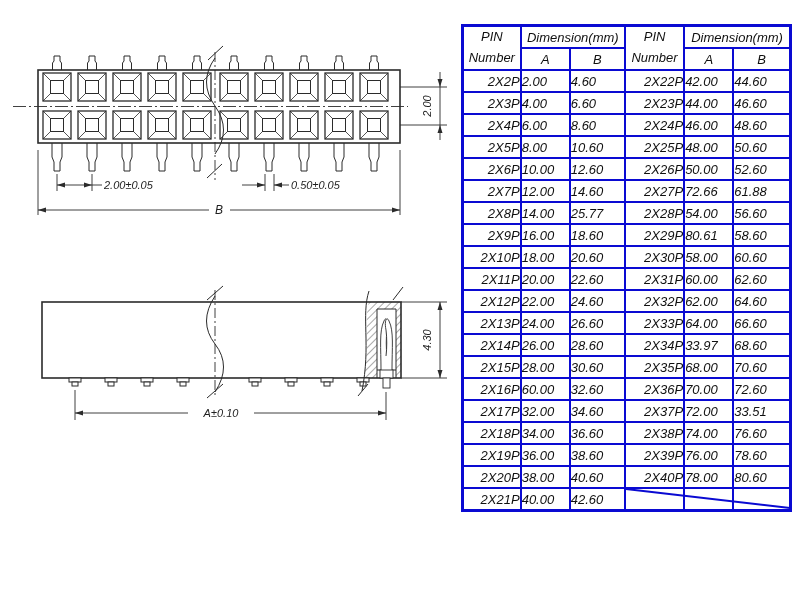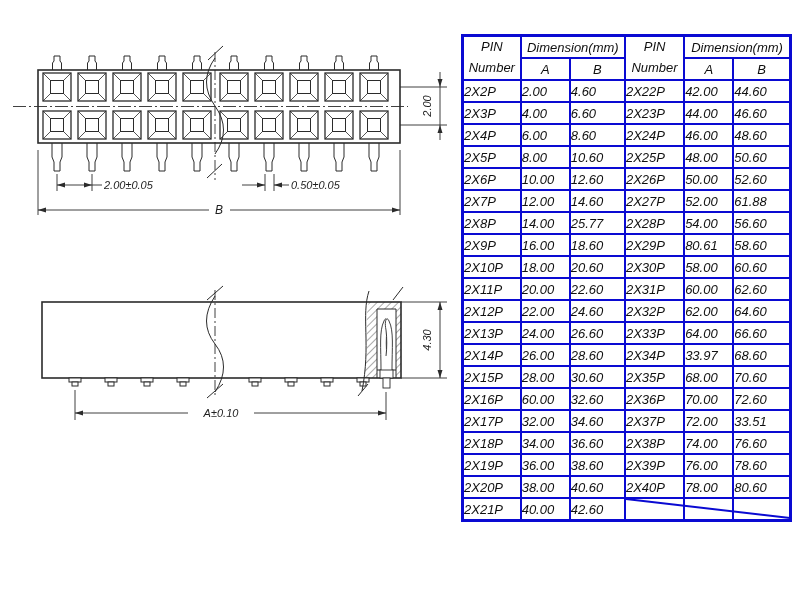--- a/index.html
+++ b/index.html
@@ -1,28 +1,28 @@
 <!DOCTYPE html>
 <html><head>
 <meta charset="utf-8">
 <style>
   html,body{margin:0;padding:0;background:#fff;}
   .page{position:relative;width:800px;height:600px;background:#fff;overflow:hidden;
         font-family:"Liberation Sans",sans-serif;}
   .drawing-svg{position:absolute;left:0;top:0;}
   .dim-text{font:italic 11px "Liberation Sans",sans-serif;fill:#1f1f1f;}
   .dim-text-lg{font:italic 12px "Liberation Sans",sans-serif;fill:#1f1f1f;}
-  .table-wrap{position:absolute;left:461px;top:34px;width:332px;}
+  .table-wrap{position:absolute;left:461px;top:24px;width:332px;}
   table.dims-table{border-collapse:collapse;table-layout:fixed;width:331px;
         font:italic 13px "Liberation Sans",sans-serif;color:#101010;}
   table.dims-table{border:3px solid #0a0ad2;}
   table.dims-table td,table.dims-table th{border:2px solid #0a0ad2;height:20px;
         padding:0;overflow:hidden;white-space:nowrap;font-weight:normal;}
   table.dims-table th{text-align:center;}
-  td.c-pin{text-align:left;}
+  td.c-pin{text-align:right;}
   td.c-val{text-align:left;padding-left:5px;}
   th.h-pin{line-height:1.6;}
   .diag-overlay{position:absolute;left:0;top:0;pointer-events:none;}
 </style>
 </head>
 <body>
 
 <div class="page">
 
   <svg class="drawing-svg" width="460" height="600" viewBox="0 0 460 600">
@@ -377,21 +377,21 @@
             <td class="c-val">12.60</td>
             <td class="c-pin">2X26P</td>
             <td class="c-val">50.00</td>
             <td class="c-val">52.60</td>
           </tr>
           <tr>
             <td class="c-pin">2X7P</td>
             <td class="c-val">12.00</td>
             <td class="c-val">14.60</td>
             <td class="c-pin">2X27P</td>
-            <td class="c-val">52.00</td>
+            <td class="c-val">72.66</td>
             <td class="c-val">61.88</td>
           </tr>
           <tr>
             <td class="c-pin">2X8P</td>
             <td class="c-val">14.00</td>
             <td class="c-val">25.77</td>
             <td class="c-pin">2X28P</td>
             <td class="c-val">54.00</td>
             <td class="c-val">56.60</td>
           </tr>

